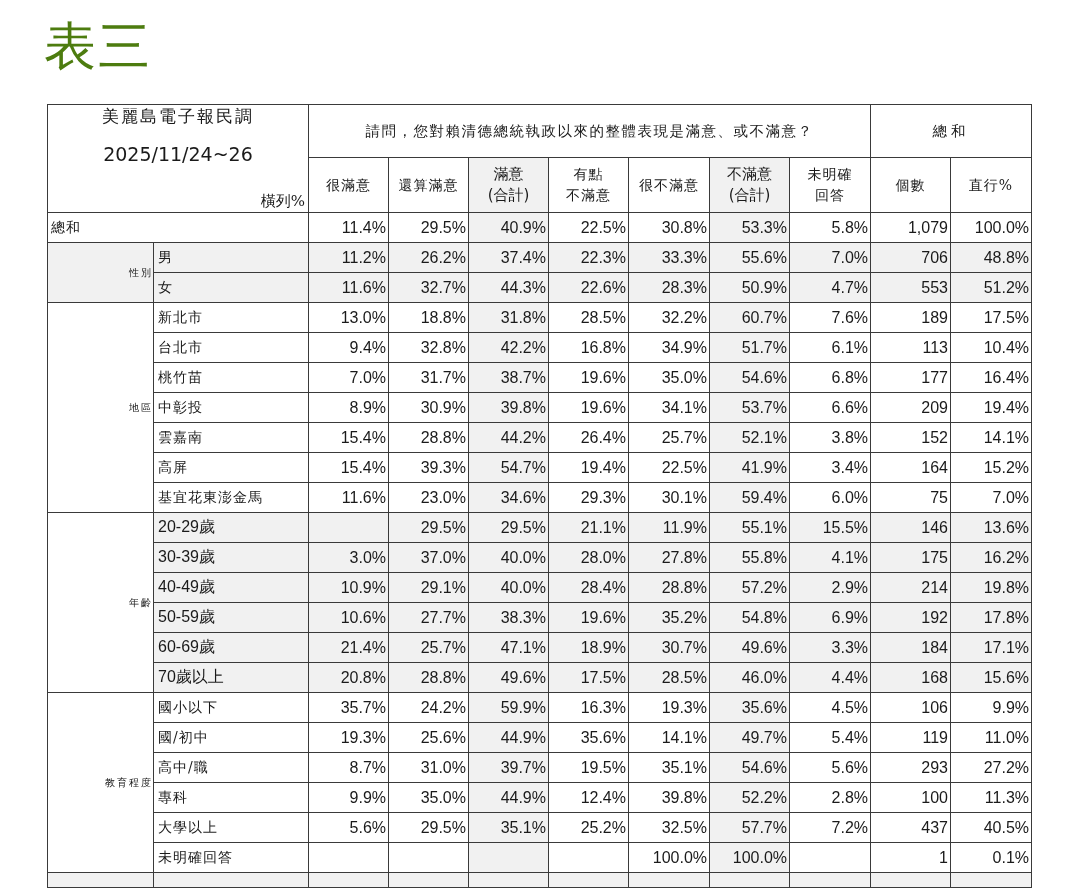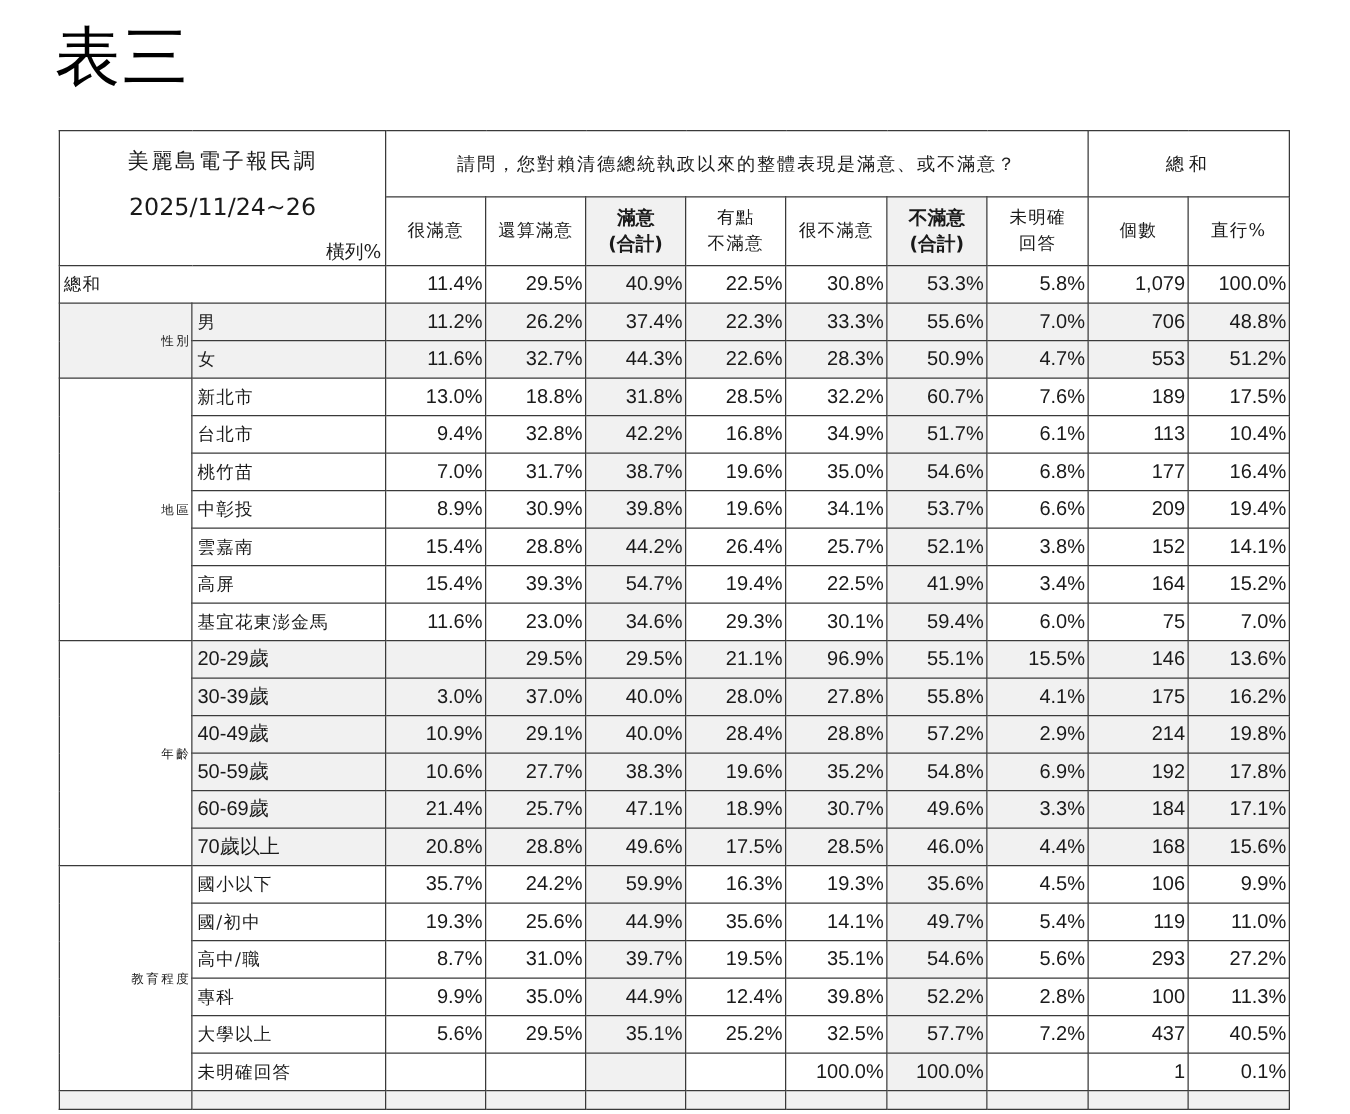--- a/index.html
+++ b/index.html
@@ -1,31 +1,31 @@
 <!DOCTYPE html>
 <html><head>
 <meta charset="utf-8">
 <style>
   html, body { margin: 0; padding: 0; background: #ffffff; }
   body { width: 1080px; height: 891px; overflow: hidden; position: relative;
          font-family: "DejaVu Sans", sans-serif; color: #1a1a1a; }
   .doc-title { position: absolute; left: 44px; top: 14px; font-size: 52px; line-height: 64px;
-               font-family: "DejaVu Sans", sans-serif; font-weight: 400; letter-spacing: 2px; color: #000000; }
+               font-family: "DejaVu Sans", sans-serif; font-weight: 400; letter-spacing: 2px; color: #4d7c0f; }
   table.crosstab { position: absolute; left: 47px; top: 104px; border-collapse: collapse;
                    table-layout: fixed; width: 984px; }
   table.crosstab td, table.crosstab th { border: 1.5px solid #3a3a3a; padding: 0; overflow: hidden;
                    white-space: nowrap; font-weight: normal; }
   .hdr-title { height: 106px; vertical-align: top; text-align: center; position: relative; }
-  .hdr-title .t1 { display: block; font-family: "DejaVu Serif", serif; font-size: 17px; margin-top: 12px; letter-spacing: 2px; }
+  .hdr-title .t1 { display: block; font-family: "DejaVu Serif", serif; font-size: 17px; margin-top: 0; letter-spacing: 2px; }
   .hdr-title .t2 { display: block; font-size: 19px; margin-top: 15px; }
   .hdr-title .t3 { position: absolute; right: 3px; bottom: 1px; font-family: "DejaVu Serif", serif; font-size: 15px; }
   .hdr-question { height: 52px; text-align: center; font-family: "DejaVu Serif", serif; font-size: 14.5px; letter-spacing: 1.5px; }
   .hdr-total { text-align: center; font-family: "DejaVu Serif", serif; font-size: 14.5px; letter-spacing: 4px; }
   .hdr-col { height: 54px; text-align: center; font-family: "DejaVu Serif", serif; font-size: 14px; line-height: 21px; letter-spacing: 1px; }
-  .hdr-col.bold { font-family: "DejaVu Sans", sans-serif; font-weight: bold; font-size: 15px; letter-spacing: 0; text-align: center; }
+  .hdr-col.bold { font-family: "DejaVu Sans", sans-serif; font-weight: normal; font-size: 15px; letter-spacing: 0; text-align: center; }
   .hdr-col .ln { display: block; }
   .shade { background: #f1f1f1; }
   tr.data td { height: 29px; }
   td.num { text-align: right; padding-right: 2px !important; font-size: 16px; font-family: "Liberation Sans", sans-serif; }
   td.grp { text-align: right; font-family: "DejaVu Serif", serif; font-size: 10px; letter-spacing: 2px; vertical-align: middle; margin-top: 32px; }
   td.lbl { text-align: left; padding-left: 4px !important; font-family: "DejaVu Serif", serif; font-size: 14px; letter-spacing: 1px; }
   td.lbl.sans { font-family: "Liberation Sans", sans-serif; font-size: 16px; letter-spacing: 0; }
   td.total-lbl { text-align: left; padding-left: 3px !important; font-family: "DejaVu Serif", serif; font-size: 14px; letter-spacing: 1px; }
   tr.cut td { height: 14px; }
 </style>
@@ -215,21 +215,21 @@
         <td class="num">75</td>
         <td class="num">7.0%</td>
       </tr>
       <tr class="data">
         <td rowspan="6" class="grp">年齡</td>
         <td class="lbl sans shade">20-29歲</td>
         <td class="num shade"></td>
         <td class="num shade">29.5%</td>
         <td class="num shade">29.5%</td>
         <td class="num shade">21.1%</td>
-        <td class="num shade">96.9%</td>
+        <td class="num shade">11.9%</td>
         <td class="num shade">55.1%</td>
         <td class="num shade">15.5%</td>
         <td class="num shade">146</td>
         <td class="num shade">13.6%</td>
       </tr>
       <tr class="data">
         <td class="lbl sans shade">30-39歲</td>
         <td class="num shade">3.0%</td>
         <td class="num shade">37.0%</td>
         <td class="num shade">40.0%</td>

